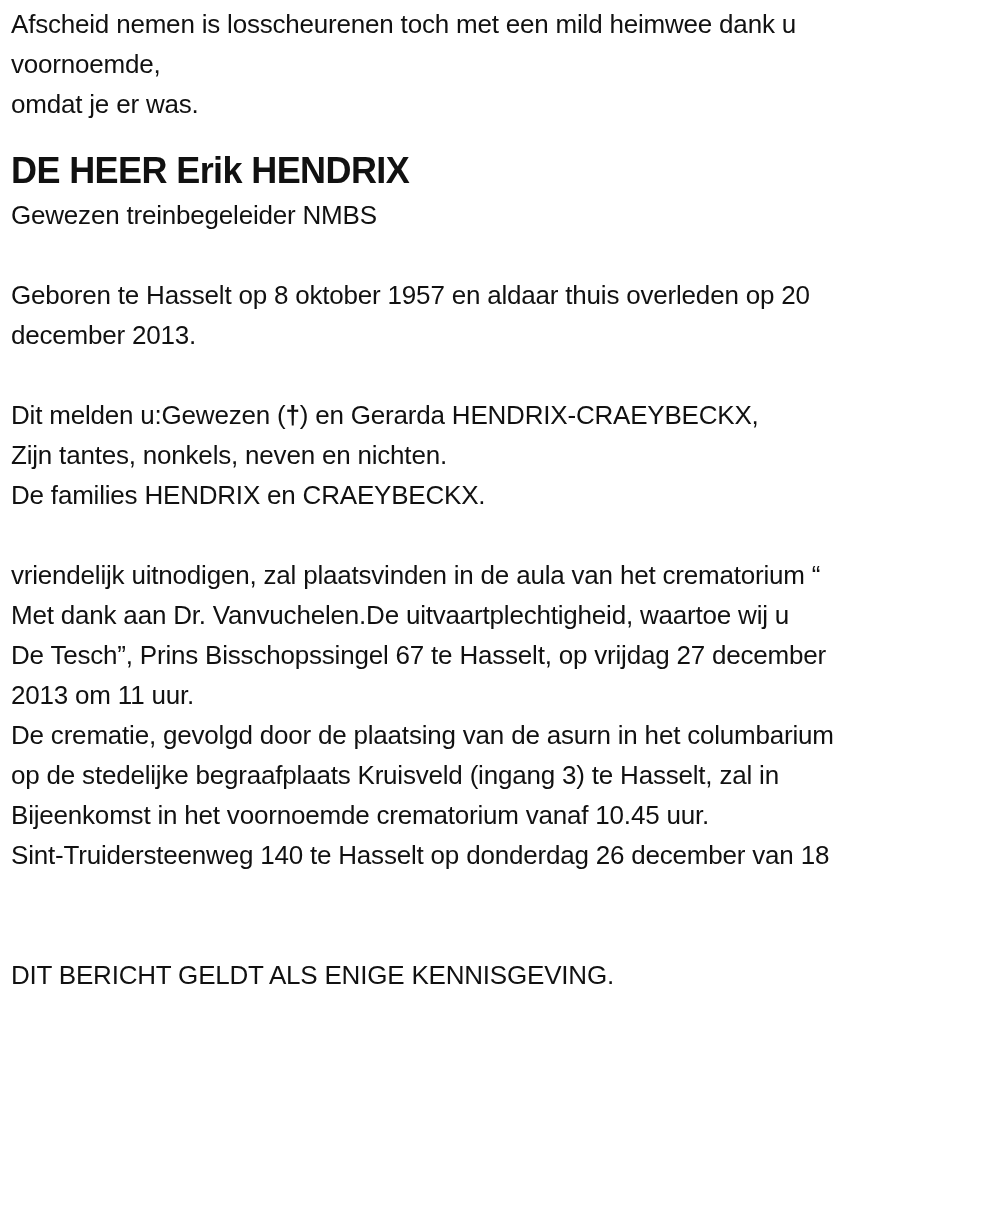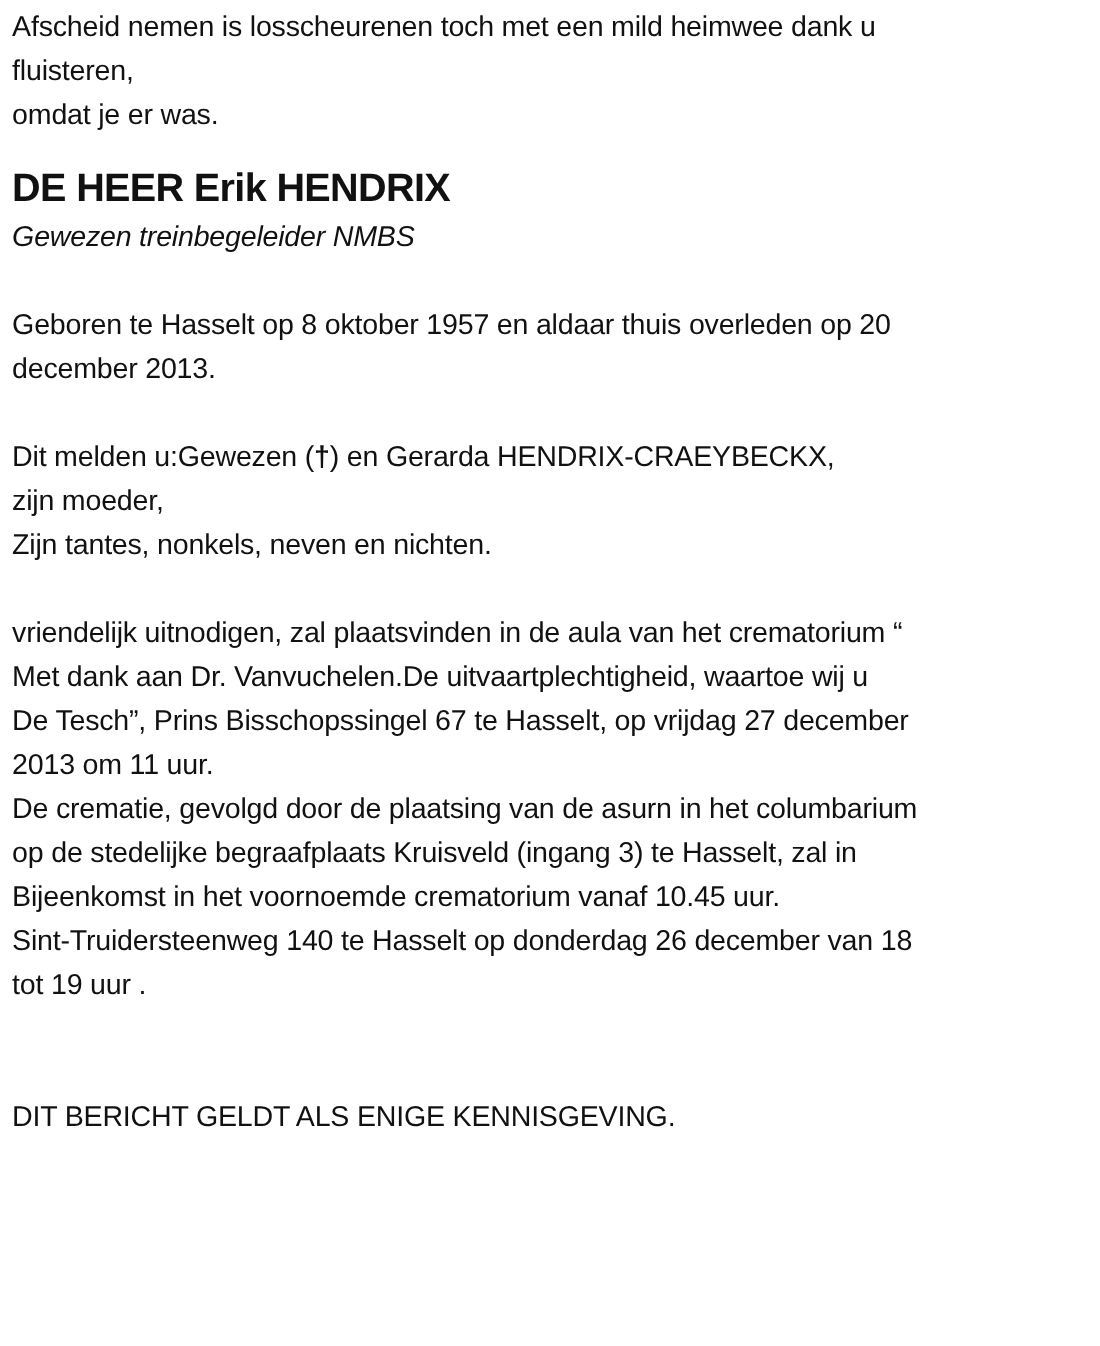--- a/index.html
+++ b/index.html
@@ -35,67 +35,65 @@
       font-size: 36px;
       font-weight: bold;
       line-height: 52px;
       height: 52px;
       margin-top: 21px;
       letter-spacing: -0.6px;
       white-space: nowrap;
     }
     .subtitle {
       margin-top: -2px;
-      font-style: italic;
     }
     .cross {
       font-weight: bold;
     }
   </style>
 </head>
 <body>
 
 <div class="page">
 
   <div>
     <div class="line">Afscheid nemen is losscheurenen toch met een mild heimwee dank u</div>
-    <div class="line">fluisteren,</div>
+    <div class="line">voornoemde,</div>
     <div class="line">omdat je er was.</div>
   </div>
 
   <div class="title">DE HEER Erik HENDRIX</div>
   <div class="line subtitle">Gewezen treinbegeleider NMBS</div>
 
   <div class="blank"></div>
 
   <div>
     <div class="line">Geboren te Hasselt op 8 oktober 1957 en aldaar thuis overleden op 20</div>
     <div class="line">december 2013.</div>
   </div>
 
   <div class="blank"></div>
 
   <div>
     <div class="line"><span>Dit melden u:Gewezen (</span><span class="cross">†</span><span>) en Gerarda HENDRIX-CRAEYBECKX,</span></div>
-    <div class="line">zijn moeder,</div>
     <div class="line">Zijn tantes, nonkels, neven en nichten.</div>
+    <div class="line">De families HENDRIX en CRAEYBECKX.</div>
   </div>
 
   <div class="blank"></div>
 
   <div>
     <div class="line">vriendelijk uitnodigen, zal plaatsvinden in de aula van het crematorium “</div>
     <div class="line">Met dank aan Dr. Vanvuchelen.De uitvaartplechtigheid, waartoe wij u</div>
     <div class="line">De Tesch”, Prins Bisschopssingel 67 te Hasselt, op vrijdag 27 december</div>
     <div class="line">2013 om 11 uur.</div>
     <div class="line">De crematie, gevolgd door de plaatsing van de asurn in het columbarium</div>
     <div class="line">op de stedelijke begraafplaats Kruisveld (ingang 3) te Hasselt, zal in</div>
     <div class="line">Bijeenkomst in het voornoemde crematorium vanaf 10.45 uur.</div>
     <div class="line">Sint-Truidersteenweg 140 te Hasselt op donderdag 26 december van 18</div>
-    <div class="line">tot 19 uur .</div>
   </div>
 
   <div class="blank"></div>
 
 
   <div class="blank"></div>
 
   <div class="line">DIT BERICHT GELDT ALS ENIGE KENNISGEVING.</div>
 
 </div>

